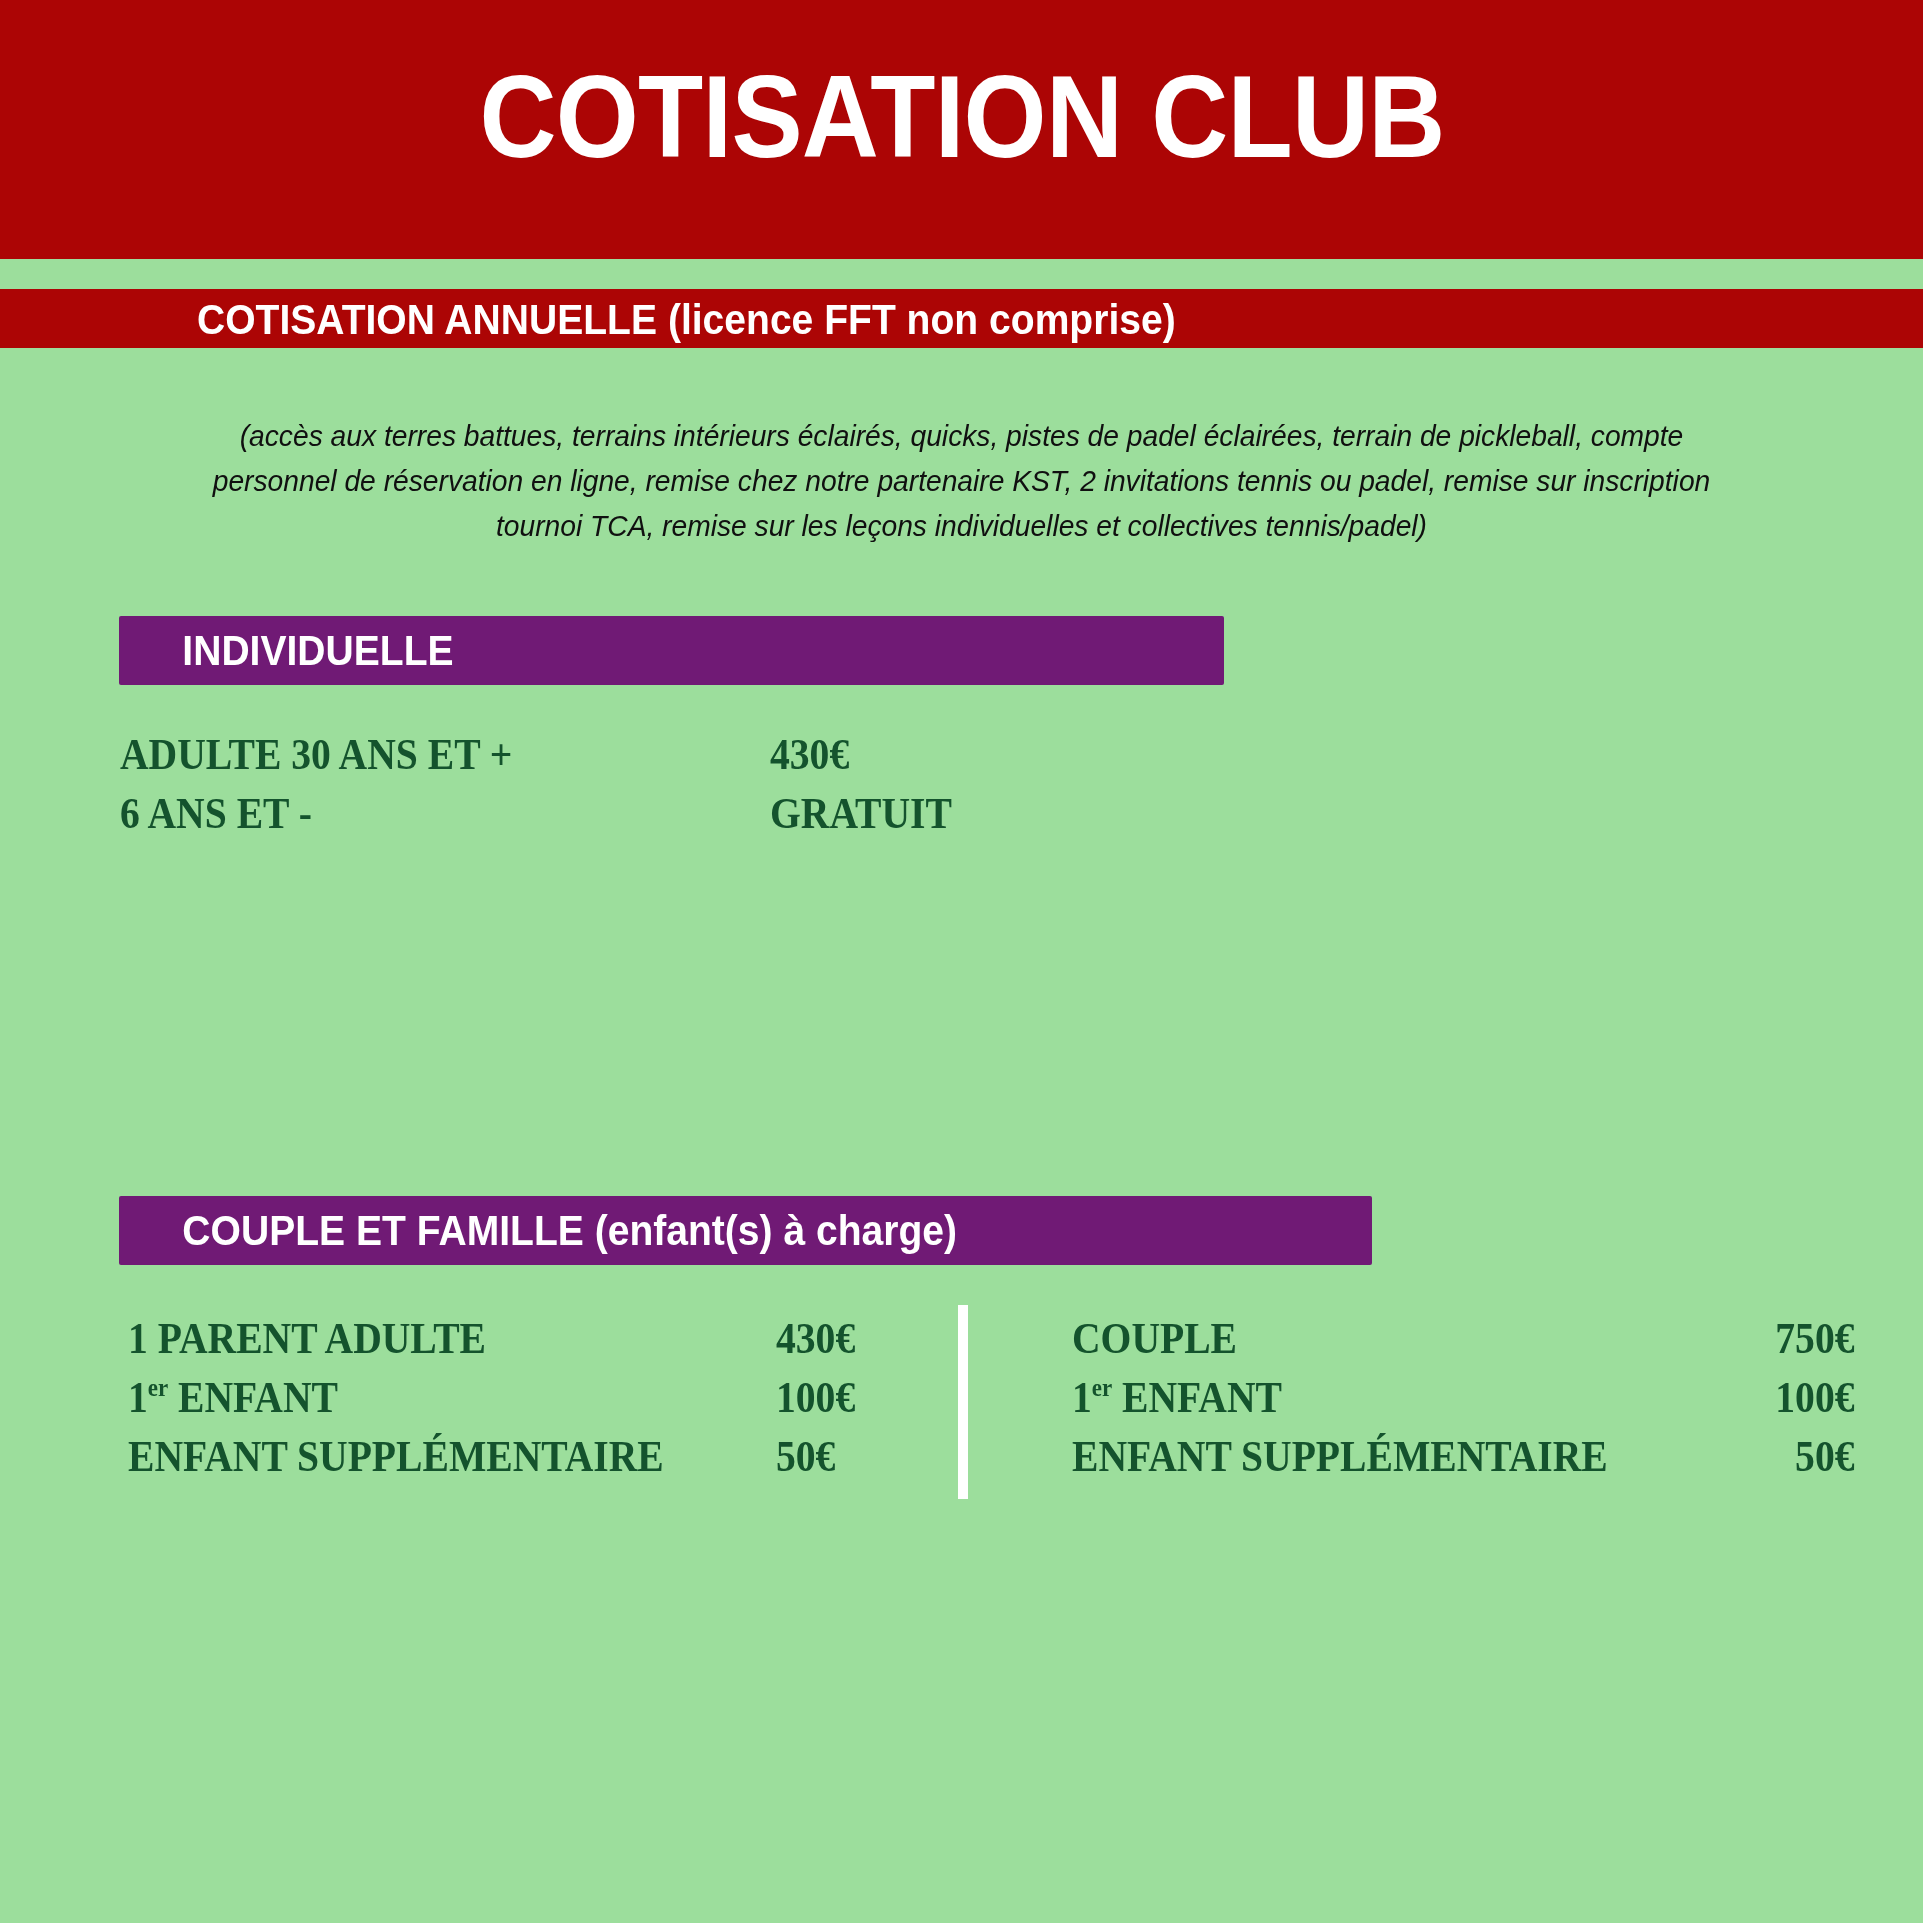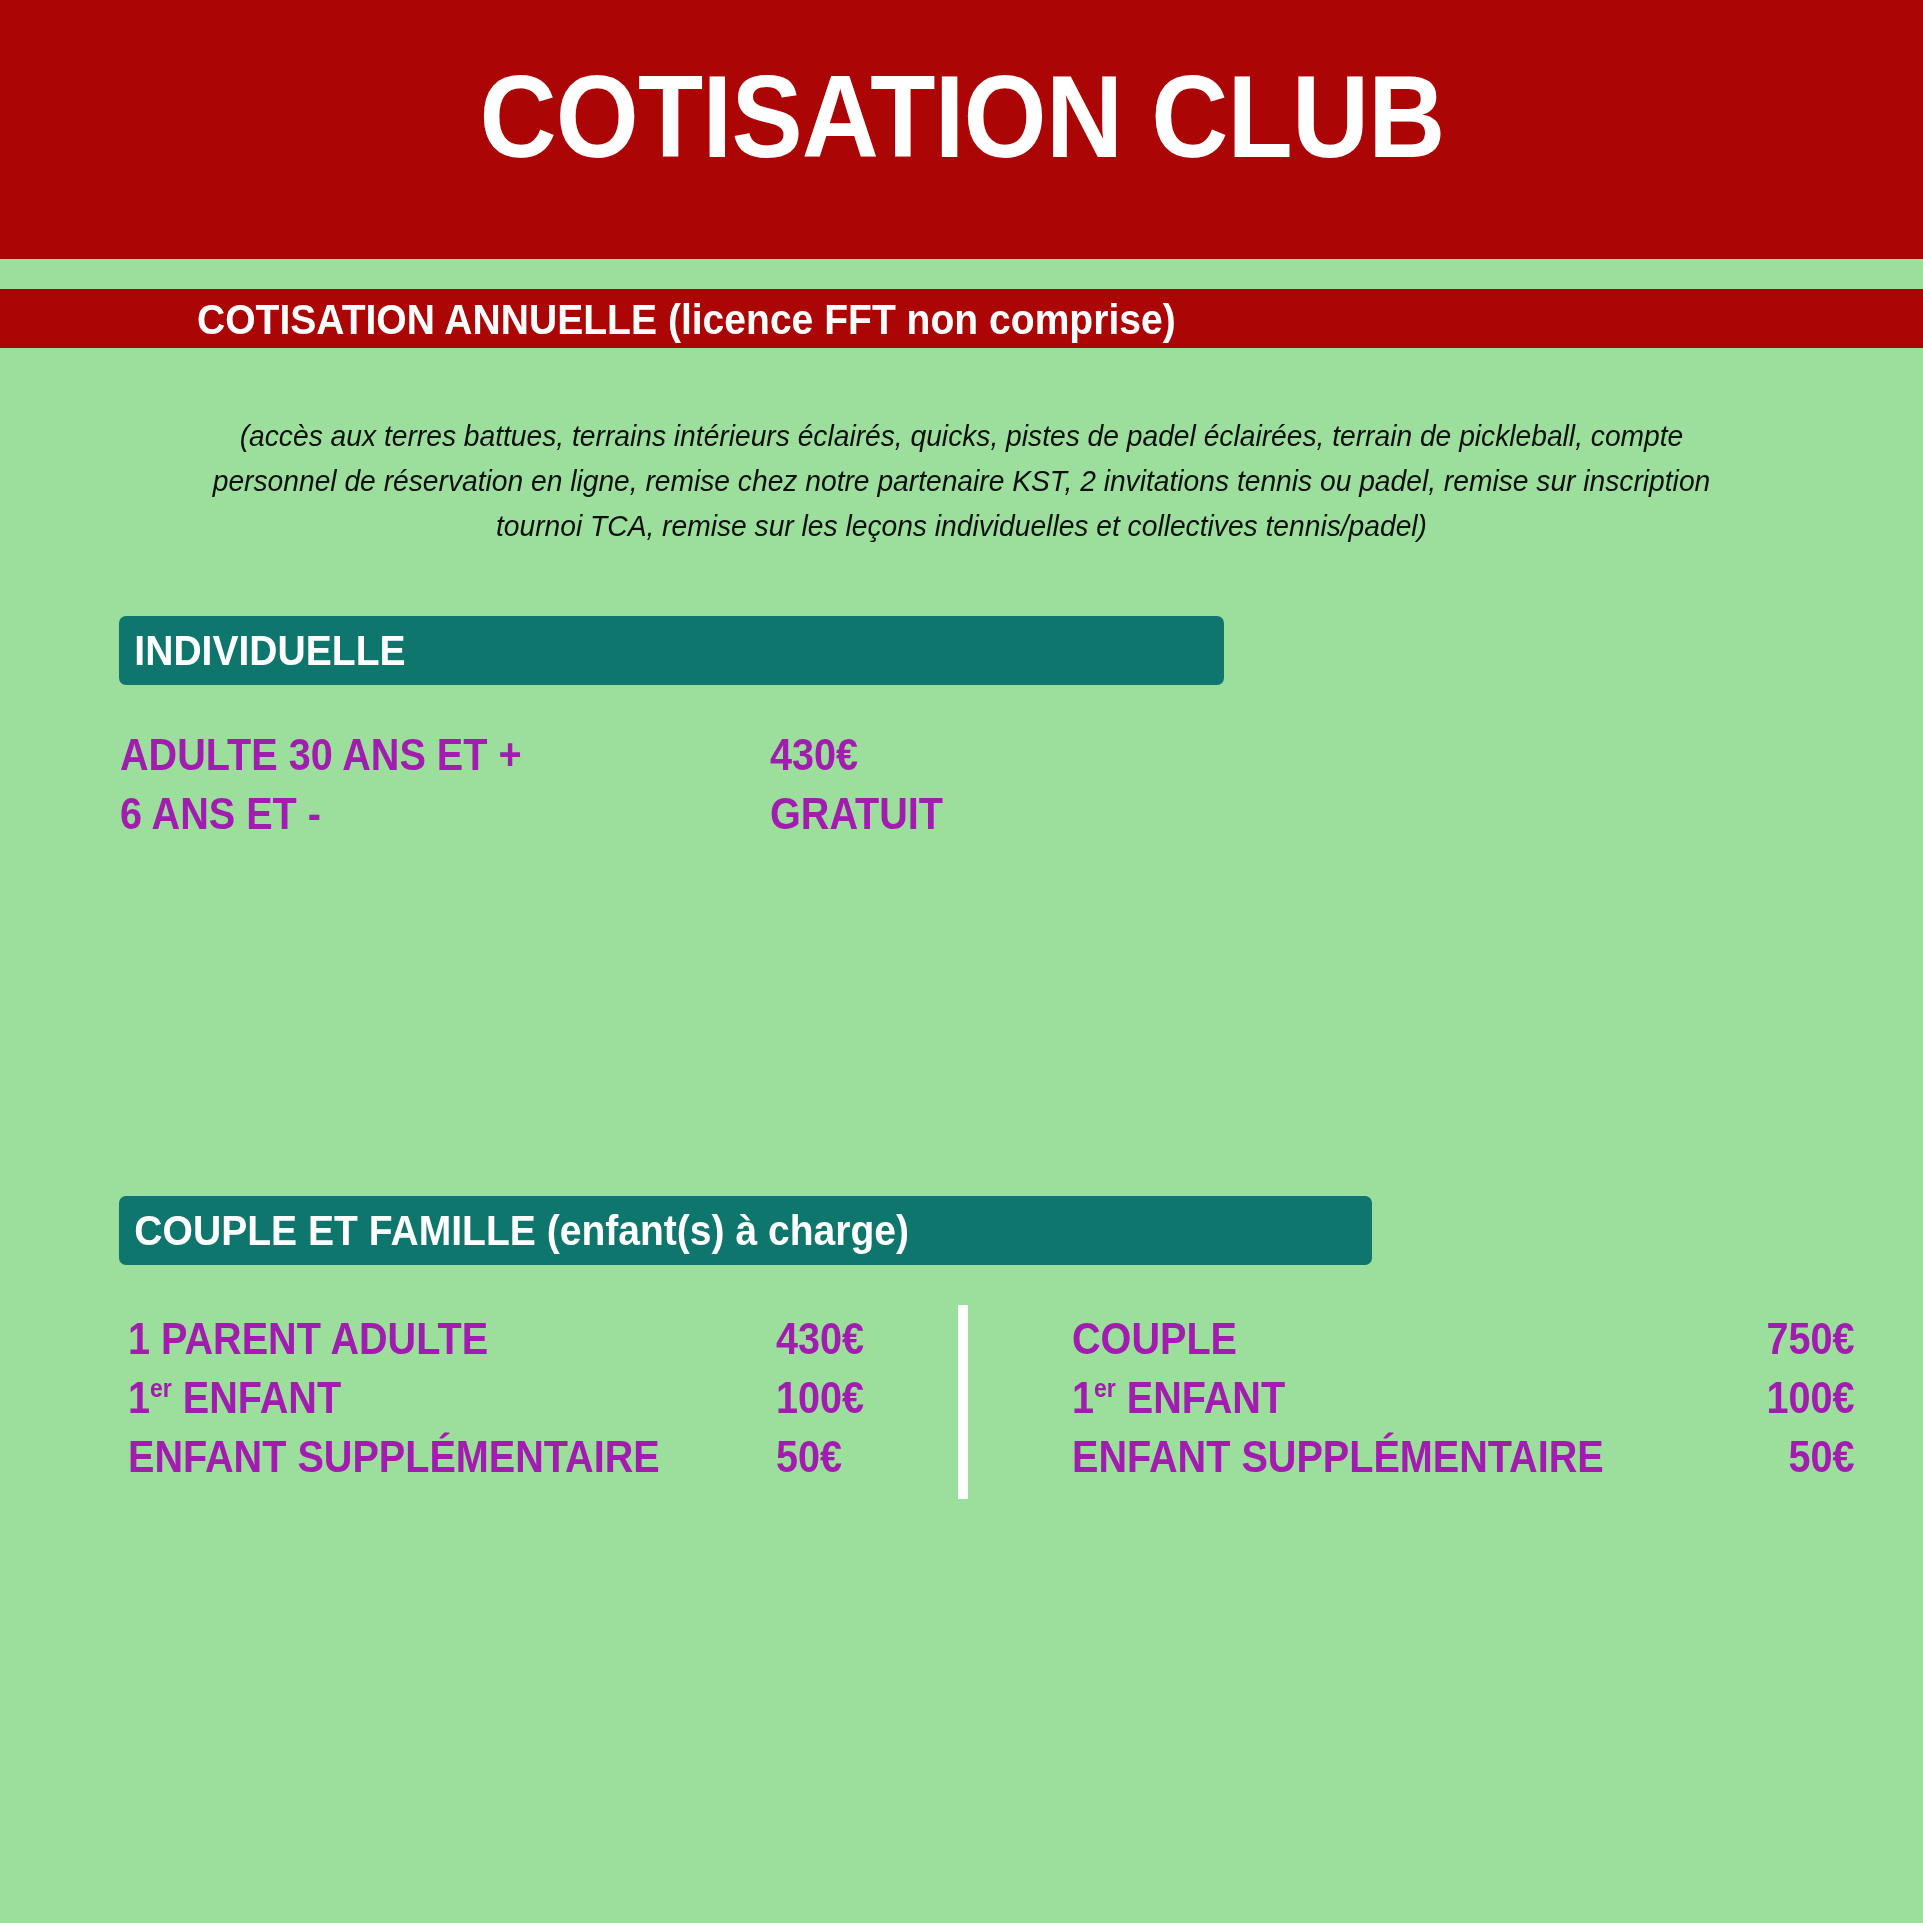--- a/index.html
+++ b/index.html
@@ -76,25 +76,26 @@
     font-style: italic;
     font-size: 30px;
     line-height: 45px;
     transform: scaleX(0.94);
     transform-origin: center top;
   }
 
   
   .badge {
     position: absolute;
-    background: #0f766e;
-    border-radius: 7px;
+    background: #701a75;
+    border-radius: 2px;
     box-sizing: border-box;
     display: flex;
     align-items: center;
+    padding-left: 48px;
   }
   .badge-label {
     color: #FFFFFF;
     font-family: "Liberation Sans", sans-serif;
     font-weight: bold;
     font-size: 42px;
     line-height: 45px;
     padding-left: 16.5px;
     transform: scaleX(0.93);
     transform-origin: left center;
@@ -109,23 +110,23 @@
   #badge-famille {
     left: 119px;
     top: 1196px;
     width: 1253px;
     height: 69px;
   }
 
   
   .price-list {
     position: absolute;
-    font-family: Liberation Sans, sans-serif;
-    font-weight: bold;
-    color: #a21caf;
+    font-family: Liberation Serif, serif;
+    font-weight: bold;
+    color: #14532d;
   }
   .price-row {
     display: flex;
     align-items: baseline;
     height: 59px;
   }
   .price-label {
     font-size: 44px;
     line-height: 59px;
     transform: scaleX(0.9);

